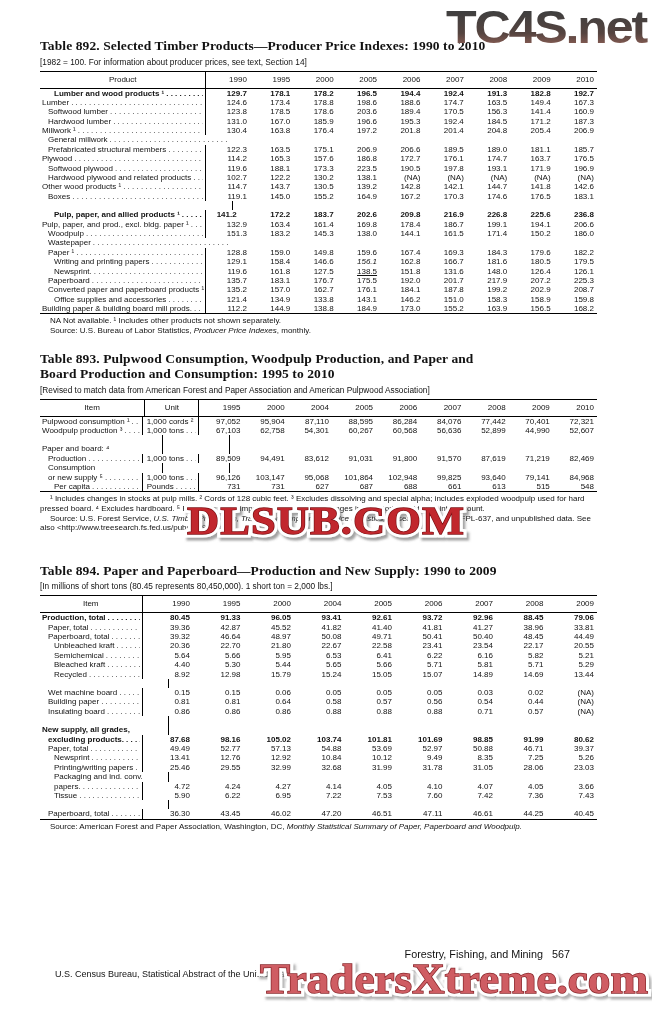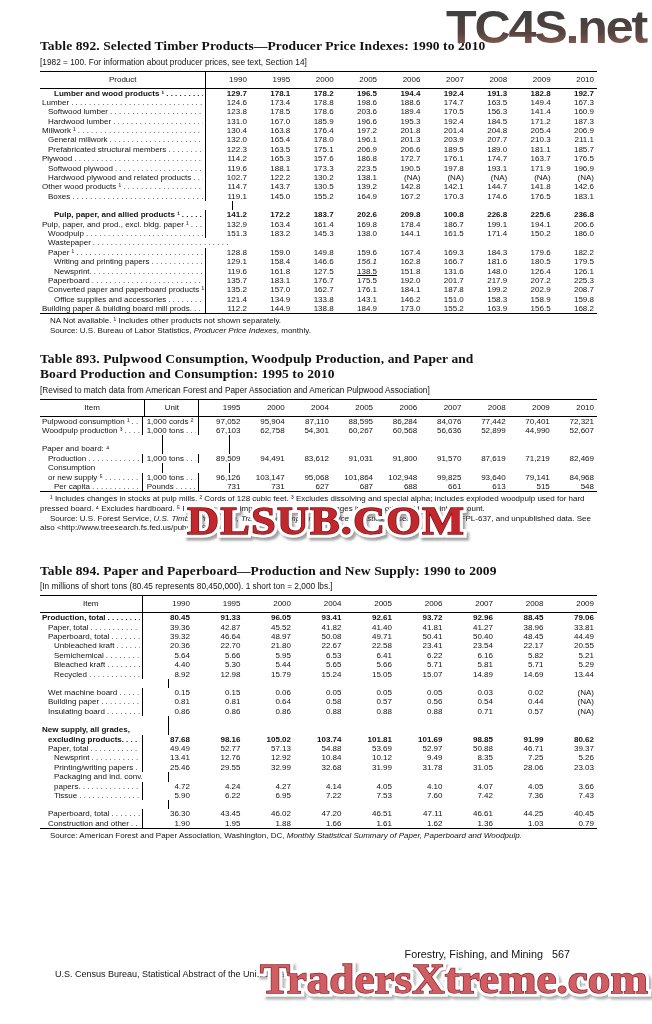--- a/index.html
+++ b/index.html
@@ -160,31 +160,20 @@
           <div class="cell" style="width: 40.4px;">204.8</div>
           <div class="cell" style="width: 40.4px;">205.4</div>
           <div class="cell" style="width: 40.4px;">206.9</div>
         </div>
       </div>
       <div class="tr">
         <div class="lab" style="width: 192px;">
           <div class="lt" style="padding-left: 8px;">General millwork</div>
           <div class="lead"></div>
         </div>
-        <div class="nums">
-          <div class="cell" style="width: 40.4px;">132.0</div>
-          <div class="cell" style="width: 40.4px;">165.4</div>
-          <div class="cell" style="width: 40.4px;">178.0</div>
-          <div class="cell" style="width: 40.4px;">196.1</div>
-          <div class="cell" style="width: 40.4px;">201.3</div>
-          <div class="cell" style="width: 40.4px;">203.9</div>
-          <div class="cell" style="width: 40.4px;">207.7</div>
-          <div class="cell" style="width: 40.4px;">210.3</div>
-          <div class="cell" style="width: 40.4px;">211.1</div>
-        </div>
       </div>
       <div class="tr">
         <div class="lab" style="width: 192px;">
           <div class="lt" style="padding-left: 8px;">Prefabricated structural members</div>
           <div class="lead"></div>
         </div>
         <div class="nums">
           <div class="cell" style="width: 40.4px;">122.3</div>
           <div class="cell" style="width: 40.4px;">163.5</div>
           <div class="cell" style="width: 40.4px;">175.1</div>
@@ -284,26 +273,26 @@
       <div class="tr gap">
         <div class="lab" style="width: 192px;"></div>
         <div class="nums"></div>
       </div>
       <div class="tr b">
         <div class="lab" style="width: 192px;">
           <div class="lt" style="padding-left: 14px;">Pulp, paper, and allied products ¹</div>
           <div class="lead"></div>
         </div>
         <div class="nums">
-          <div class="cell" style="width: 40.4px;">141.2</div>
+          <div class="cell" style="width: 40.4px; text-align: center;">141.2</div>
           <div class="cell" style="width: 40.4px;">172.2</div>
           <div class="cell" style="width: 40.4px;">183.7</div>
           <div class="cell" style="width: 40.4px;">202.6</div>
           <div class="cell" style="width: 40.4px;">209.8</div>
-          <div class="cell" style="width: 40.4px;">100.8</div>
+          <div class="cell" style="width: 40.4px;">216.9</div>
           <div class="cell" style="width: 40.4px;">226.8</div>
           <div class="cell" style="width: 40.4px;">225.6</div>
           <div class="cell" style="width: 40.4px;">236.8</div>
         </div>
       </div>
       <div class="tr">
         <div class="lab" style="width: 192px;">
           <div class="lt" style="padding-left: 2px;">Pulp, paper, and prod., excl. bldg. paper ¹</div>
           <div class="lead"></div>
         </div>
@@ -941,37 +930,20 @@
         <div class="nums">
           <div class="cell" style="width: 47.5px;">36.30</div>
           <div class="cell" style="width: 47.5px;">43.45</div>
           <div class="cell" style="width: 47.5px;">46.02</div>
           <div class="cell" style="width: 47.5px;">47.20</div>
           <div class="cell" style="width: 47.5px;">46.51</div>
           <div class="cell" style="width: 47.5px;">47.11</div>
           <div class="cell" style="width: 47.5px;">46.61</div>
           <div class="cell" style="width: 47.5px;">44.25</div>
           <div class="cell" style="width: 47.5px;">40.45</div>
-        </div>
-      </div>
-      <div class="tr">
-        <div class="lab" style="width: 128px;">
-          <div class="lt" style="padding-left: 8px;">Construction and other</div>
-          <div class="lead"></div>
-        </div>
-        <div class="nums">
-          <div class="cell" style="width: 47.5px;">1.90</div>
-          <div class="cell" style="width: 47.5px;">1.95</div>
-          <div class="cell" style="width: 47.5px;">1.88</div>
-          <div class="cell" style="width: 47.5px;">1.66</div>
-          <div class="cell" style="width: 47.5px;">1.61</div>
-          <div class="cell" style="width: 47.5px;">1.62</div>
-          <div class="cell" style="width: 47.5px;">1.36</div>
-          <div class="cell" style="width: 47.5px;">1.03</div>
-          <div class="cell" style="width: 47.5px;">0.79</div>
         </div>
       </div>
     </div>
   <div class="fn">
     <p class="src"><span>Source: American Forest and Paper Association, Washington, DC, </span><span class="em">Monthly Statistical Summary of Paper, Paperboard and Woodpulp.</span><span></span></p>
   </div>
 
 </div>
 
 <div class="footer-right"><span>Forestry, Fishing, and Mining</span><span class="pgnum">567</span></div>

